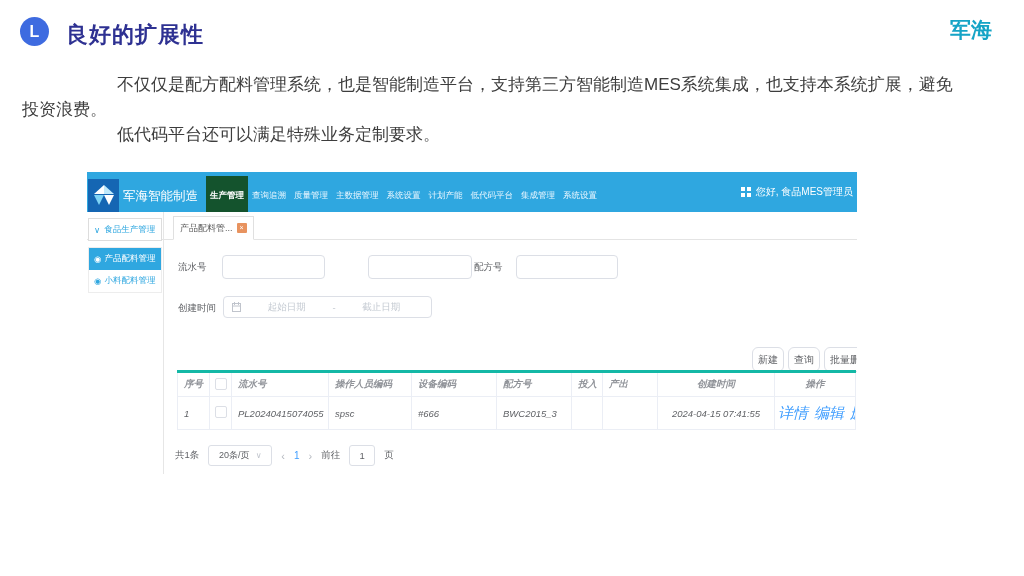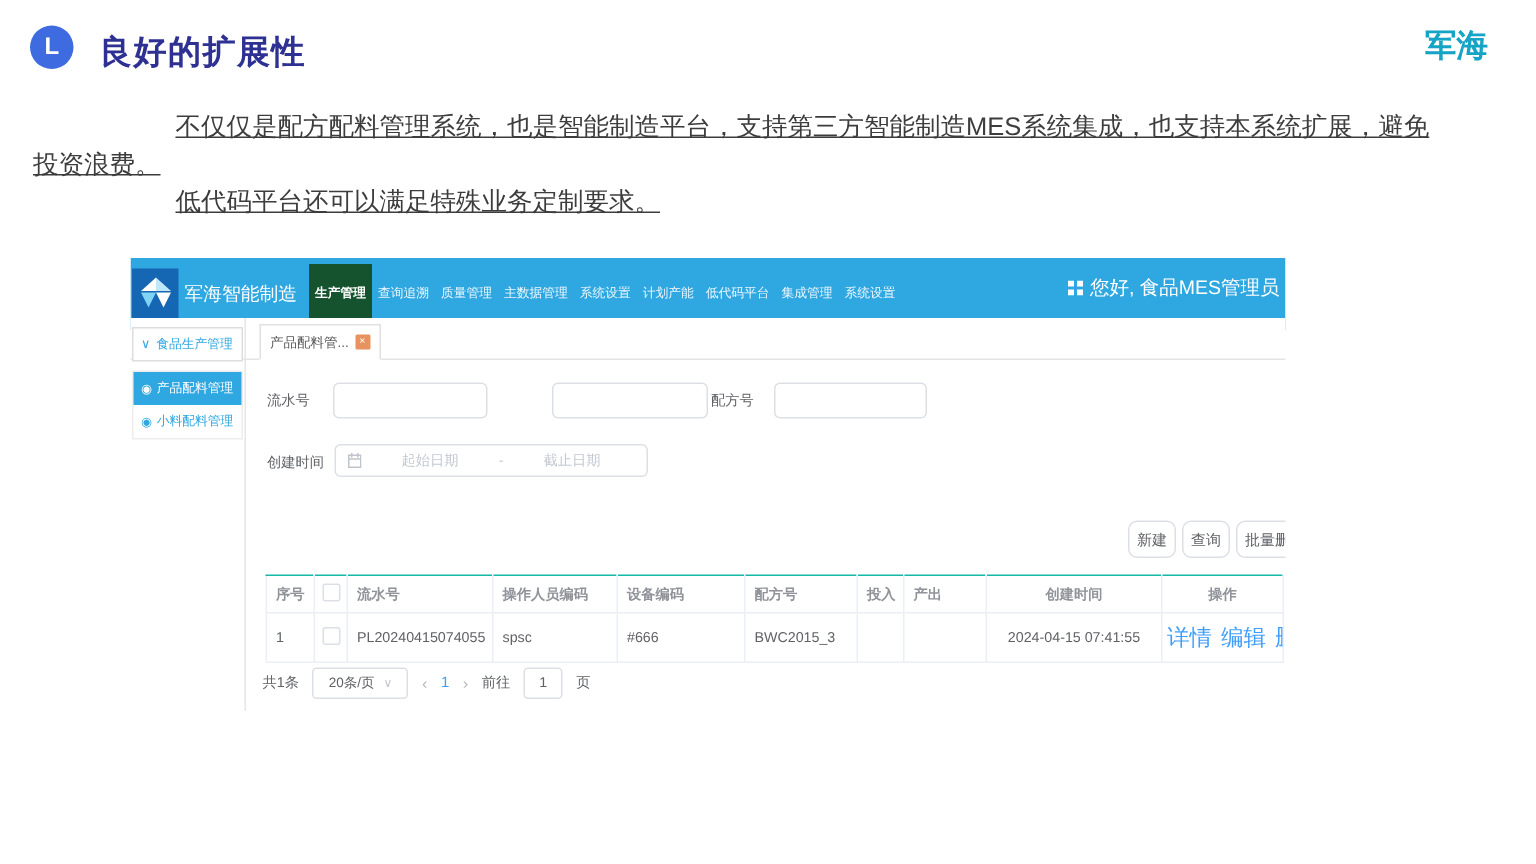--- a/index.html
+++ b/index.html
@@ -9,35 +9,35 @@
 
   
   .bullet { position:absolute; left:20px; top:17px; width:29px; height:29px; border-radius:50%;
     background:#3e6be0; color:#fff; font-weight:bold; font-size:16px;
     display:flex; align-items:center; justify-content:center; }
   .title { position:absolute; left:66px; top:20px; font-size:22px; font-weight:600; color:#2e3192; letter-spacing:1px; }
   .logo { position:absolute; right:32px; top:16px; color:#15a4c6; display:flex; align-items:baseline; gap:6px; }
   .logo .en { font-family:"DejaVu Serif","Liberation Serif",serif; font-weight:bold; font-size:26px; letter-spacing:1px; }
   .logo .cn { font-weight:bold; font-size:21px; }
   .bodytext { position:absolute; left:22px; top:72px; width:942px; font-size:17px; color:#3d3d3d; line-height:25px; }
-  .bodytext p { text-indent:95px;text-decoration:underline; }
+  .bodytext p { text-indent:95px; }
 
   
   .app { position:absolute; left:87px; top:172px; width:770px; height:302px; overflow:hidden; background:#fff; }
 
   .hdr { position:absolute; left:0; top:0; width:770px; height:48px; background:#2fa7e0;
     display:flex; align-items:center; }
   .logo-sq { width:31px; height:34px; background:#1566b3; margin-left:1px; flex:0 0 auto;
     display:flex; align-items:center; justify-content:center; }
   .brand { color:#fff; font-size:12.5px; margin-left:4px; white-space:nowrap; }
   .nav { display:flex; margin-left:8px; height:40px; align-items:stretch; }
   .nav span { font-size:8.5px; color:#eaf7ff; padding:0 4px; display:flex; align-items:center; white-space:nowrap; cursor:default; }
   .nav span.active { background:#14532d; color:#fff;font-weight:bold; }
   .usr { position:absolute; right:4px; top:0; height:40px; display:flex; align-items:center; gap:5px;
-    color:#fff; font-size:13px; white-space:nowrap; }
+    color:#fff; font-size:10px; white-space:nowrap; }
 
   .tabbar { position:absolute; left:0; top:40px; width:770px; height:28px; border-bottom:1px solid #e4e4e4; background:#fff; }
   .tab { position:absolute; left:86px; top:4px; height:24px; padding:8px 6px; background:#fff;
     border:1px solid #e0e0e0; border-bottom:1px solid #fff; display:flex; align-items:center; gap:4px;
     font-size:9px; color:#595959; z-index:2; }
   .tab-close { width:10px; height:10px; background:#e8935f; color:#fff; font-size:7px; line-height:10px;
     text-align:center; border-radius:1px; cursor:pointer; }
 
   .side-group { position:absolute; left:1px; top:46px; width:74px; height:23px; border:1px solid #ddd;
     display:flex; align-items:center; gap:4px; padding-left:5px; color:#2fa7e0; font-size:8.5px; background:#fff; }
@@ -51,22 +51,22 @@
   .daterange { position:absolute; left:136px; top:124px; width:209px; height:22px; border:1px solid #dcdfe6;
     border-radius:4px; background:#fff; display:flex; align-items:center; padding:0 8px; gap:4px; }
   .daterange .ph { flex:1; text-align:center; font-size:9.5px; color:#c3c9d1; }
   .daterange .sep { font-size:9.5px; color:#c3c9d1; }
 
   .btns { position:absolute; left:665px; top:175px; display:flex; gap:4px; }
   .btn { height:25px; padding:0 5px; font-size:10px; color:#606266; background:#fff;
     border:1px solid #dcdfe6; border-radius:6px; white-space:nowrap; cursor:pointer;
     font-family:"Liberation Sans","DejaVu Sans",sans-serif; }
 
-  table.grid { position:absolute; left:90px; top:211px; width:678px; border-collapse:collapse; table-layout:fixed;
-    border-top:1px solid #14b8a6; border-left:1px solid #ebeef5; }
+  table.grid { position:absolute; left:90px; top:198px; width:678px; border-collapse:collapse; table-layout:fixed;
+    border-top:3px solid #14b8a6; border-left:1px solid #ebeef5;font-style:italic; }
   .grid th { height:25px; font-size:9.5px; color:#909399; font-weight:bold; text-align:left; padding-left:6px;
     border-bottom:1px solid #ebeef5; border-right:1px solid #ebeef5; background:#fff; white-space:nowrap; overflow:hidden; }
   .grid td { height:33px; font-size:9.5px; color:#606266; padding-left:6px;
     border-bottom:1px solid #ebeef5; border-right:1px solid #ebeef5; white-space:nowrap; overflow:hidden; }
   .grid th.c, .grid td.c { text-align:center; padding-left:0; }
   .cb { width:12px; height:12px; border:1px solid #dcdfe6; border-radius:2px; background:#fff; display:inline-block; cursor:pointer; }
   .act { color:#409eff; font-size:15px; margin:0 3px; cursor:pointer; text-decoration:none; }
 
   .pager { position:absolute; left:88px; top:273px; display:flex; align-items:center; gap:9px;
     font-size:9.5px; color:#606266; }

